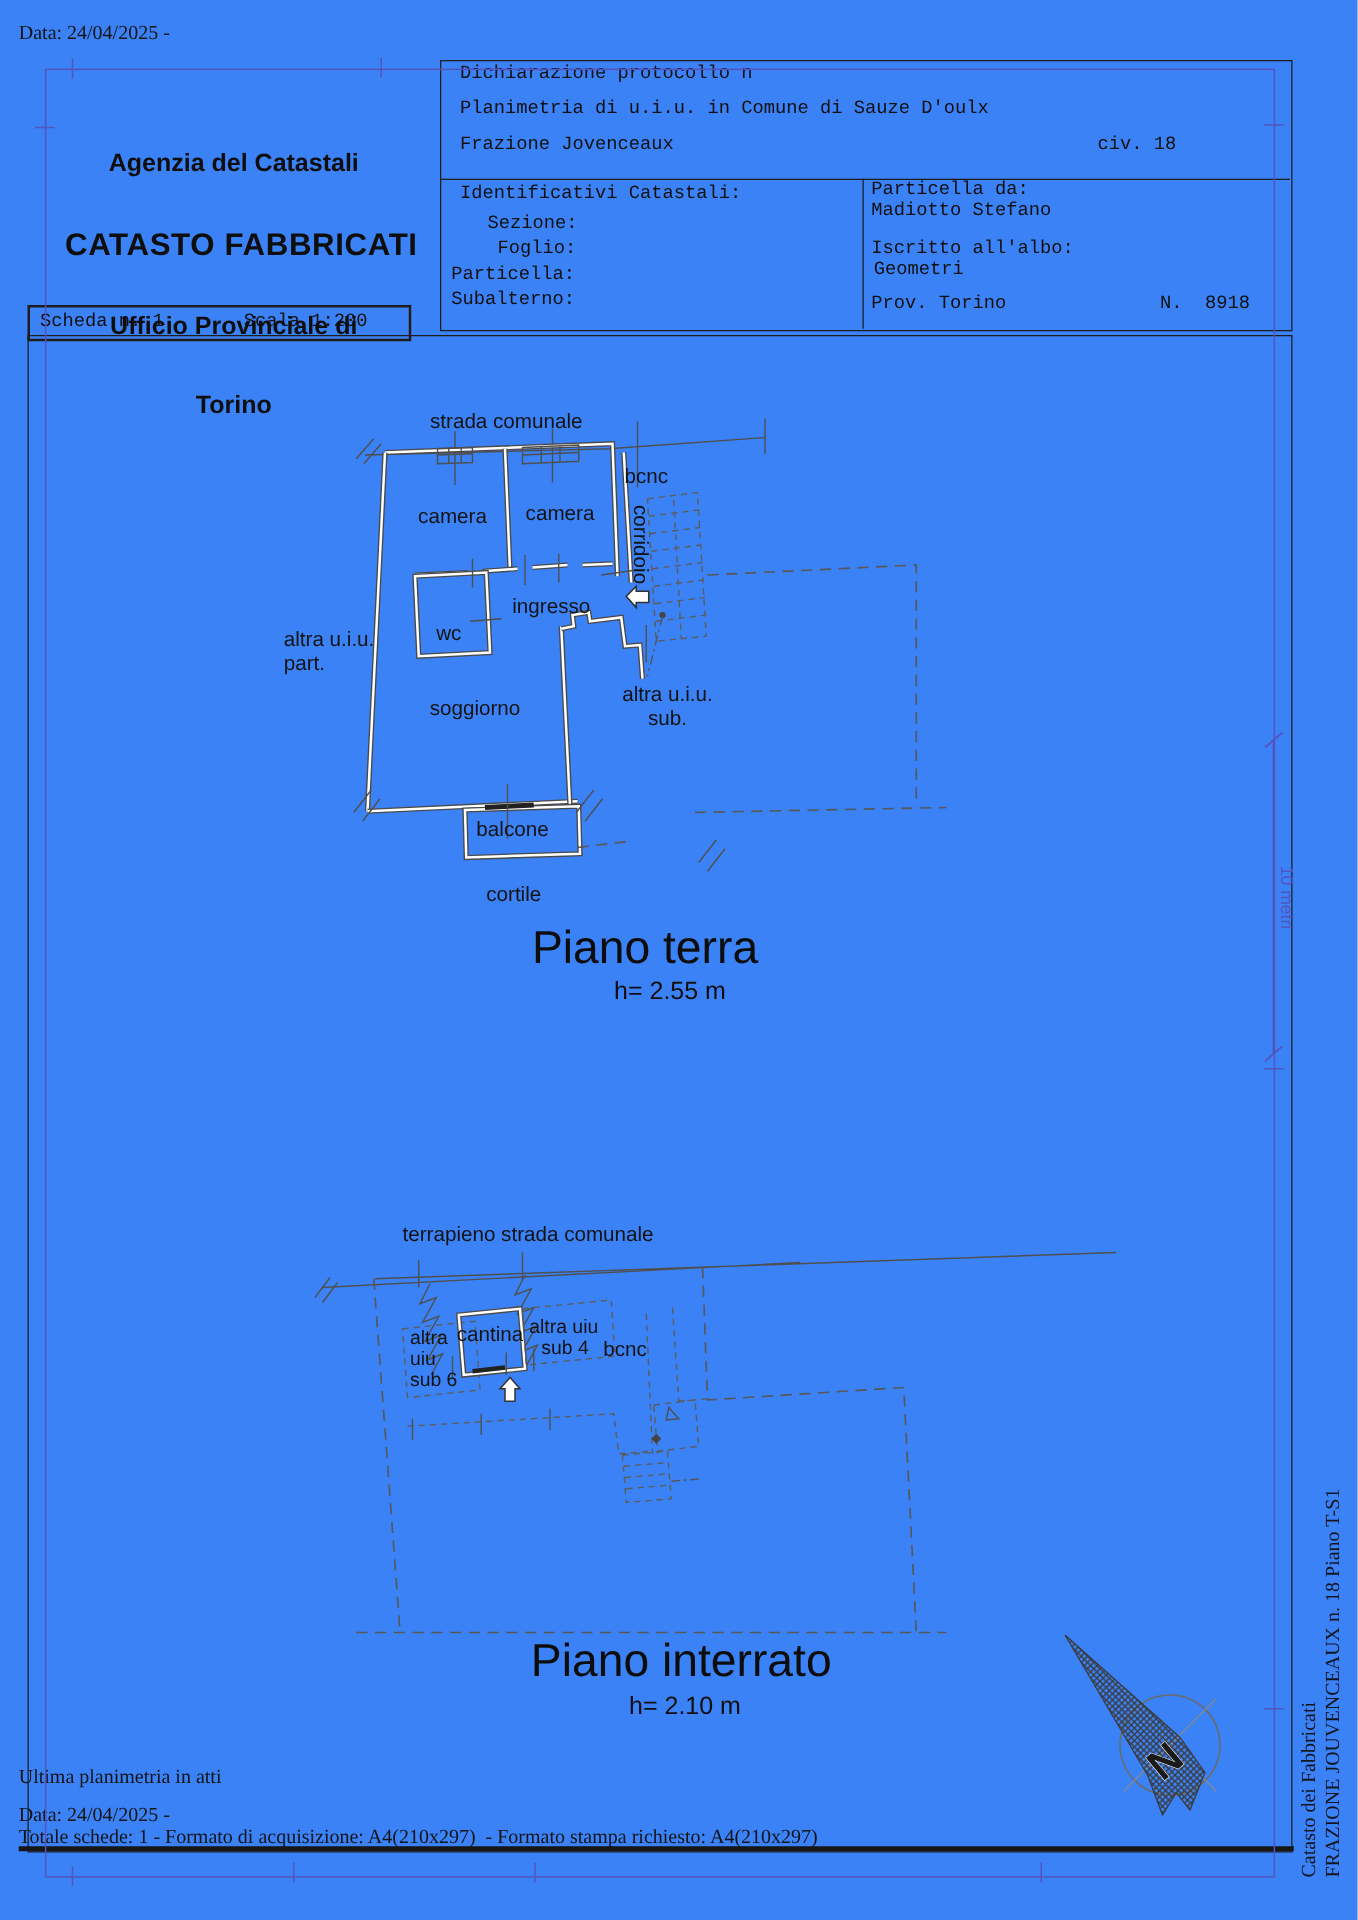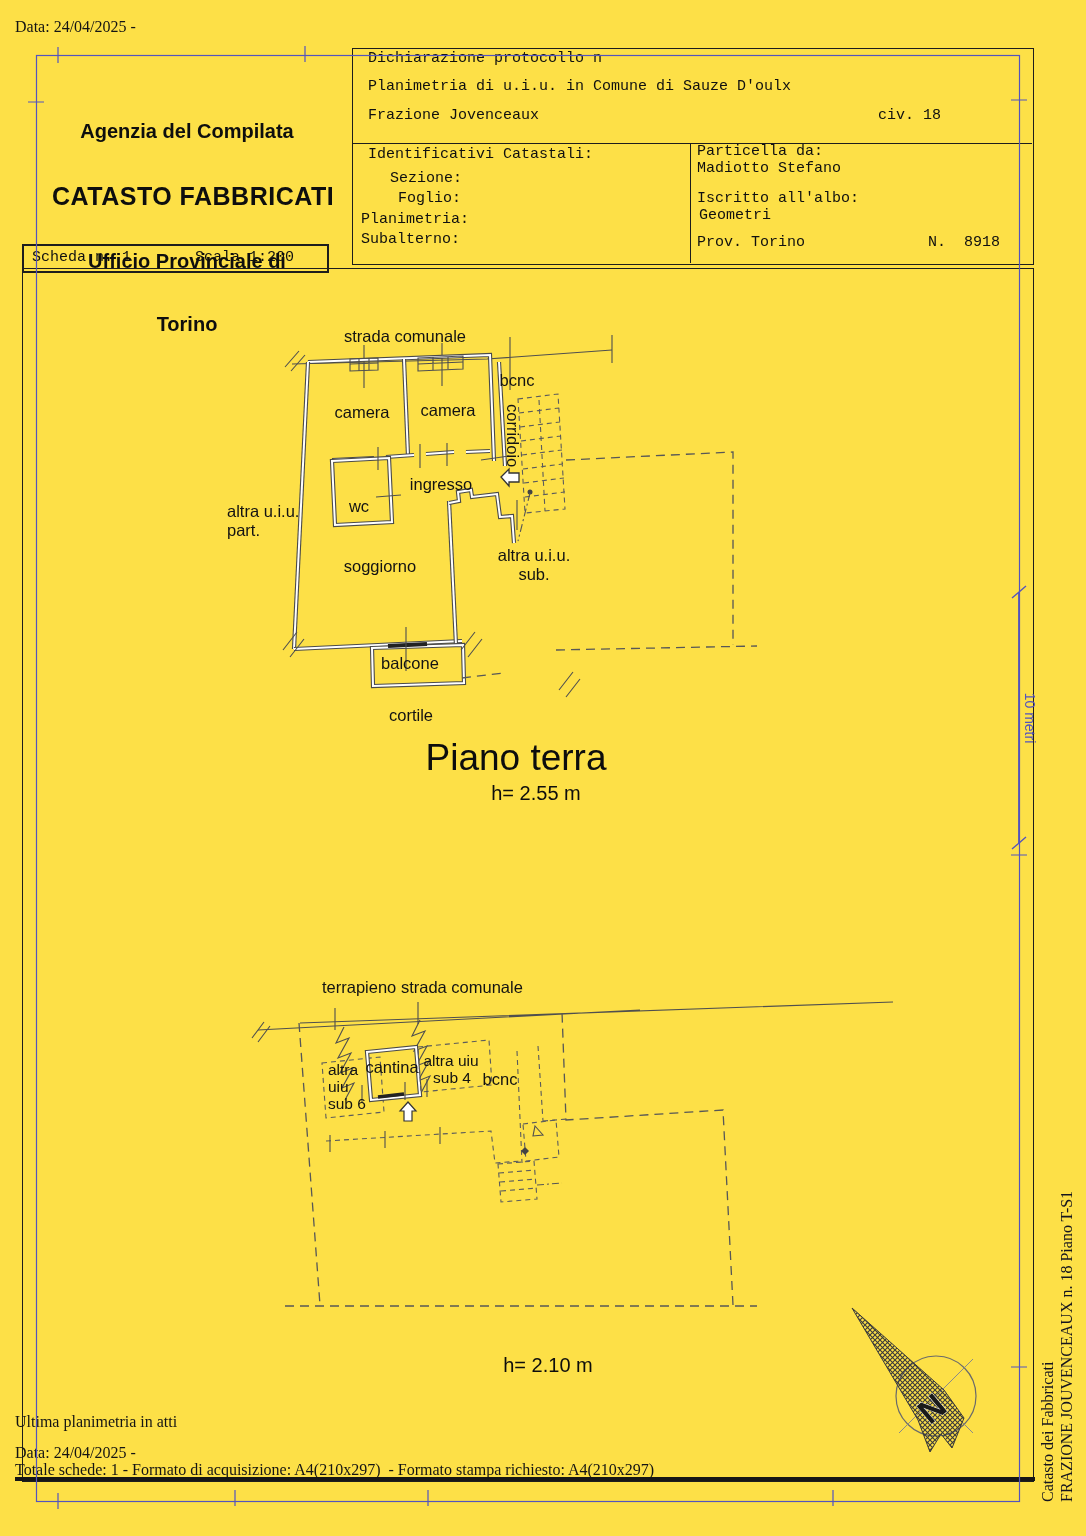--- a/index.html
+++ b/index.html
@@ -1,16 +1,16 @@
 <!DOCTYPE html>
 <html><head>
 <meta charset="utf-8">
 <style>
   html,body{margin:0;padding:0;background:#e8e8e8;}
-  #sheet{position:relative;width:1086px;height:1536px;background:#fde047;overflow:hidden;
+  #sheet{position:relative;width:1086px;height:1536px;background:#3b82f6;overflow:hidden;
          font-family:"Liberation Sans",sans-serif;color:#1c1c1c;}
   .abs{position:absolute;white-space:pre;}
   .serif{font-family:"Liberation Serif",serif;font-size:16px;color:#141414;}
   .mono{font-family:Liberation Mono, monospace;font-size:15px;color:#101010;white-space:pre;}
   .agency{width:270px;text-align:center;color:#0e0e0e;font-weight:bold;}
   .agency .l1,.agency .l3,.agency .l4{font-size:20px;line-height:27px;}
   .agency .l2{font-size:25px;line-height:31px;letter-spacing:.5px;}
   .box{position:absolute;border:2px solid #1d1d1d;background:transparent;}
   .hline{position:absolute;background:#1d1d1d;height:1.5px;}
   .vline{position:absolute;background:#1d1d1d;width:1.5px;}
@@ -30,57 +30,58 @@
                 color:#15151f;text-align:left;white-space:nowrap;}
 </style>
 </head>
 <body>
 
 <div id="sheet">
 
   <div class="abs serif" style="left:15px;top:18px;">Data: 24/04/2025 -</div>
 
   <div class="abs agency" style="left:52px;top:82px;">
-    <div class="l1">Agenzia del Compilata</div>
+    <div class="l1">Agenzia del Catastali</div>
     <div class="l2">CATASTO FABBRICATI</div>
     <div class="l3">Ufficio Provinciale di</div>
     <div class="l4">Torino</div>
   </div>
 
   <div class="box" style="left:352px;top:48px;width:680px;height:215px;border-width:1.5px;"></div>
   <div class="hline" style="left:352px;top:143px;width:680px;height:1px;"></div>
   <div class="vline" style="left:690px;top:143px;height:120px;width:1px;"></div>
 
   <div class="abs mono" style="left:368px;top:50px;">Dichiarazione protocollo n</div>
   <div class="abs mono" style="left:368px;top:78px;">Planimetria di u.i.u. in Comune di Sauze D'oulx</div>
   <div class="abs mono" style="left:368px;top:107px;text-align:right;">Frazione Jovenceaux</div>
   <div class="abs mono" style="left:878px;top:107px;">civ. 18</div>
 
   <div class="abs mono" style="left:368px;top:146px;">Identificativi Catastali:</div>
   <div class="abs mono" style="left:390px;top:170px;">Sezione:</div>
   <div class="abs mono" style="left:398px;top:190px;">Foglio:</div>
-  <div class="abs mono" style="left:361px;top:211px;">Planimetria:</div>
+  <div class="abs mono" style="left:361px;top:211px;">Particella:</div>
   <div class="abs mono" style="left:361px;top:231px;">Subalterno:</div>
 
   <div class="abs mono" style="left:697px;top:143px;">Particella da:</div>
   <div class="abs mono" style="left:697px;top:160px;">Madiotto Stefano</div>
   <div class="abs mono" style="left:697px;top:190px;">Iscritto all'albo:</div>
   <div class="abs mono" style="left:699px;top:207px;">Geometri</div>
   <div class="abs mono" style="left:697px;top:234px;">Prov. Torino</div>
   <div class="abs mono" style="left:928px;top:234px;">N.  8918</div>
 
   <div class="box" style="left:22px;top:244px;width:303px;height:25px;"></div>
   <div class="abs mono" style="left:32px;top:249px;">Scheda n. 1</div>
   <div class="abs mono" style="left:195px;top:249px;">Scala 1:200</div>
 
   <div class="box" style="left:22px;top:268px;width:1010px;height:1212px;border-width:1.5px;"></div>
   <div class="abs" style="left:15px;top:1477px;width:1020px;height:3.5px;background:#161616;"></div>
 
   <div class="abs title-big" style="left:341px;top:737px;width:350px;">Piano terra</div>
   <div class="abs title-h" style="left:361px;top:782px;width:350px;">h= 2.55 m</div>
+  <div class="abs title-big" style="left:370px;top:1308px;width:350px;">Piano interrato</div>
   <div class="abs title-h" style="left:373px;top:1354px;width:350px;">h= 2.10 m</div>
 
   <div class="abs serif" style="left:15px;top:1413px;">Ultima planimetria in atti</div>
   <div class="abs serif" style="left:15px;top:1444px;">Data: 24/04/2025 -</div>
   <div class="abs serif" style="left:15px;top:1461px;">Totale schede: 1 - Formato di acquisizione: A4(210x297)  - Formato stampa richiesto: A4(210x297)</div>
 
   <div class="abs" style="left:881px;top:1271px;">
     <div id="side-caption">
       <div>Catasto dei Fabbricati</div>
       <div>FRAZIONE JOUVENCEAUX n. 18 Piano T-S1</div>

